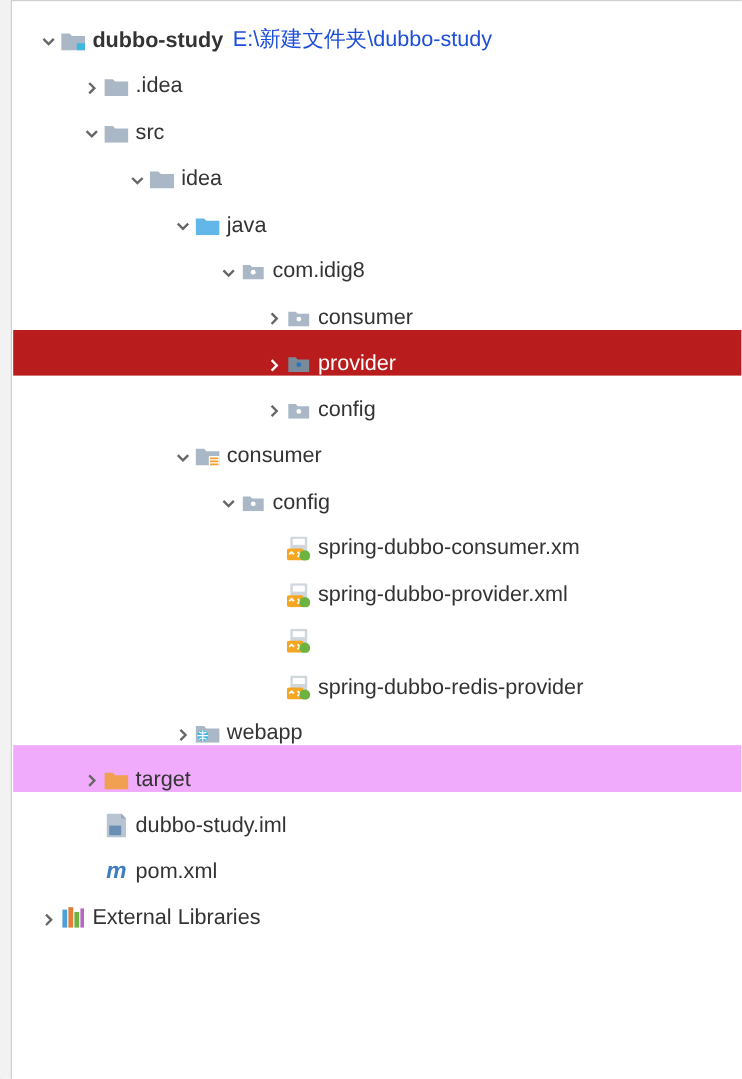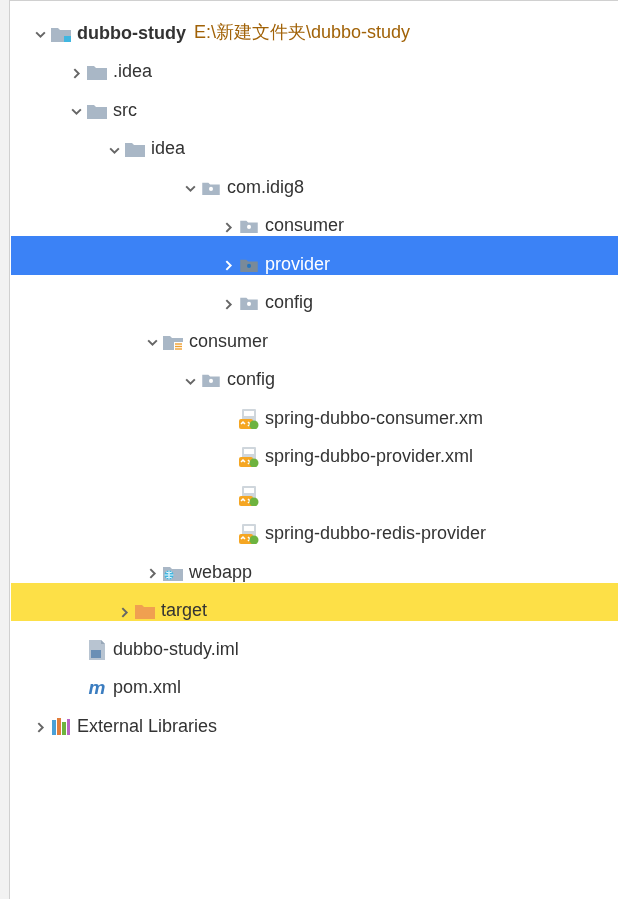--- a/index.html
+++ b/index.html
@@ -16,26 +16,25 @@
     }
     .tree { padding-top: 4px; }
     .row {
       display: flex;
       align-items: flex-end;
       height: 38.5px;
       white-space: nowrap;
       cursor: pointer;
     }
     .row.selected {
-      background: #3b82f6;
+      background: #b91c1c;
       color: #fff;
     }
     .row.highlight {
-      background: #fde047;
-      padding-left: 48px;
+      background: #f0abfc;
     }
     .indent { display: inline-block; flex-shrink: 0; }
     .arrow {
       width: 18px;
       height: 18px;
       display: inline-flex;
       align-items: center;
       justify-content: center;
       margin-right: 2px;
       flex-shrink: 0;
@@ -46,21 +45,21 @@
       width: 20px;
       height: 20px;
       margin-right: 6px;
       display: inline-flex;
       align-items: center;
       justify-content: center;
       flex-shrink: 0;
     }
     .label { }
     .label.bold { font-weight: 700; }
-    .hint { color: #a16207; margin-left: 8px; font-weight: 400; }
+    .hint { color: #1d4ed8; margin-left: 8px; font-weight: 400; }
 
     
     .folder-gray svg, .folder-light svg, .folder-blue svg, .folder-orange svg { width: 20px; height: 16px; }
     .module-folder svg { width: 20px; height: 16px; }
     .folder-res svg { width: 20px; height: 16px; }
     .web-folder svg { width: 20px; height: 16px; }
     .package svg { width: 18px; height: 14px; }
 
     
     .xml-spring svg { width: 20px; height: 20px; }
@@ -144,20 +143,34 @@
           </svg>
   </span>
   <span class="icon folder-gray">
     <svg viewBox="0 0 20 16">
             <path d="M0 2 h7 l2 2 h11 v12 h-20 z" fill="#a9b7c6"></path>
           </svg>
   </span>
   <span class="label">idea</span>
 </div>
 
+<div class="row">
+  <span class="indent" style="width:132px"></span>
+  <span class="arrow">
+    <svg viewBox="0 0 12 12">
+            <path d="M2 4 L6 8 L10 4" stroke="#666" stroke-width="1.8" fill="none"></path>
+          </svg>
+  </span>
+  <span class="icon folder-blue">
+    <svg viewBox="0 0 20 16">
+            <path d="M0 2 h7 l2 2 h11 v12 h-20 z" fill="#62b7e8"></path>
+          </svg>
+  </span>
+  <span class="label">java</span>
+</div>
 
 <div class="row">
   <span class="indent" style="width:170px"></span>
   <span class="arrow">
     <svg viewBox="0 0 12 12">
             <path d="M2 4 L6 8 L10 4" stroke="#666" stroke-width="1.8" fill="none"></path>
           </svg>
   </span>
   <span class="icon package">
     <svg viewBox="0 0 20 16">

